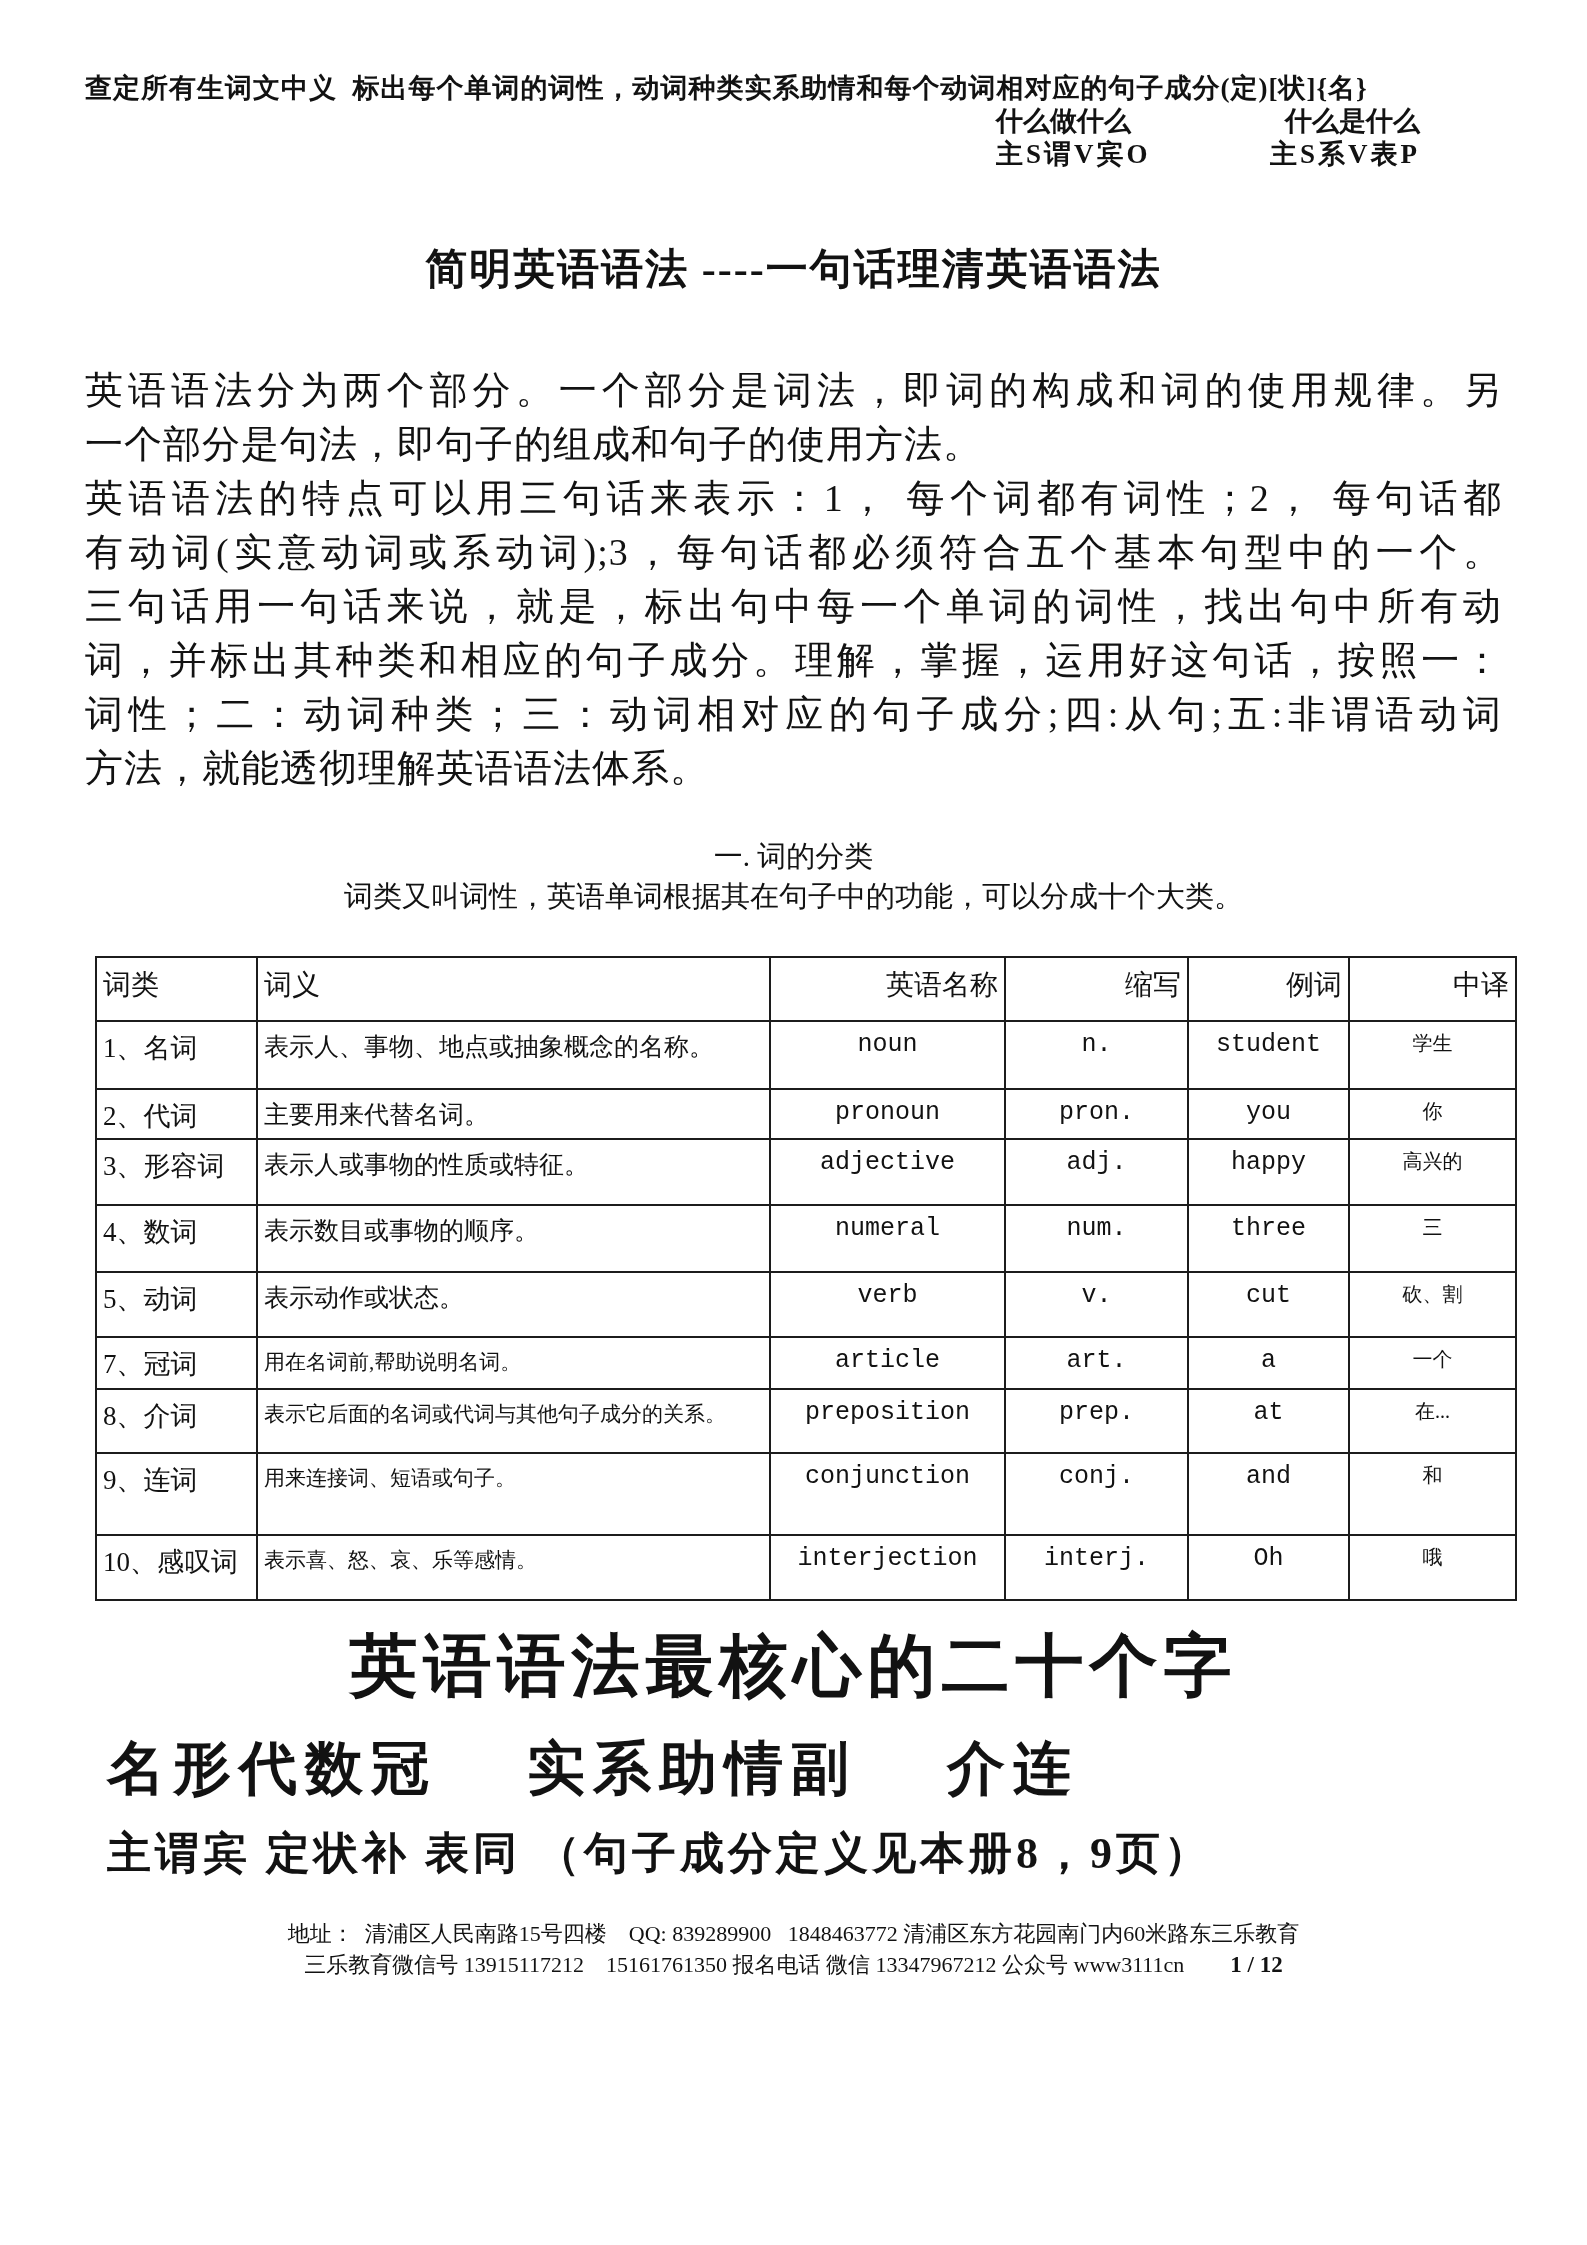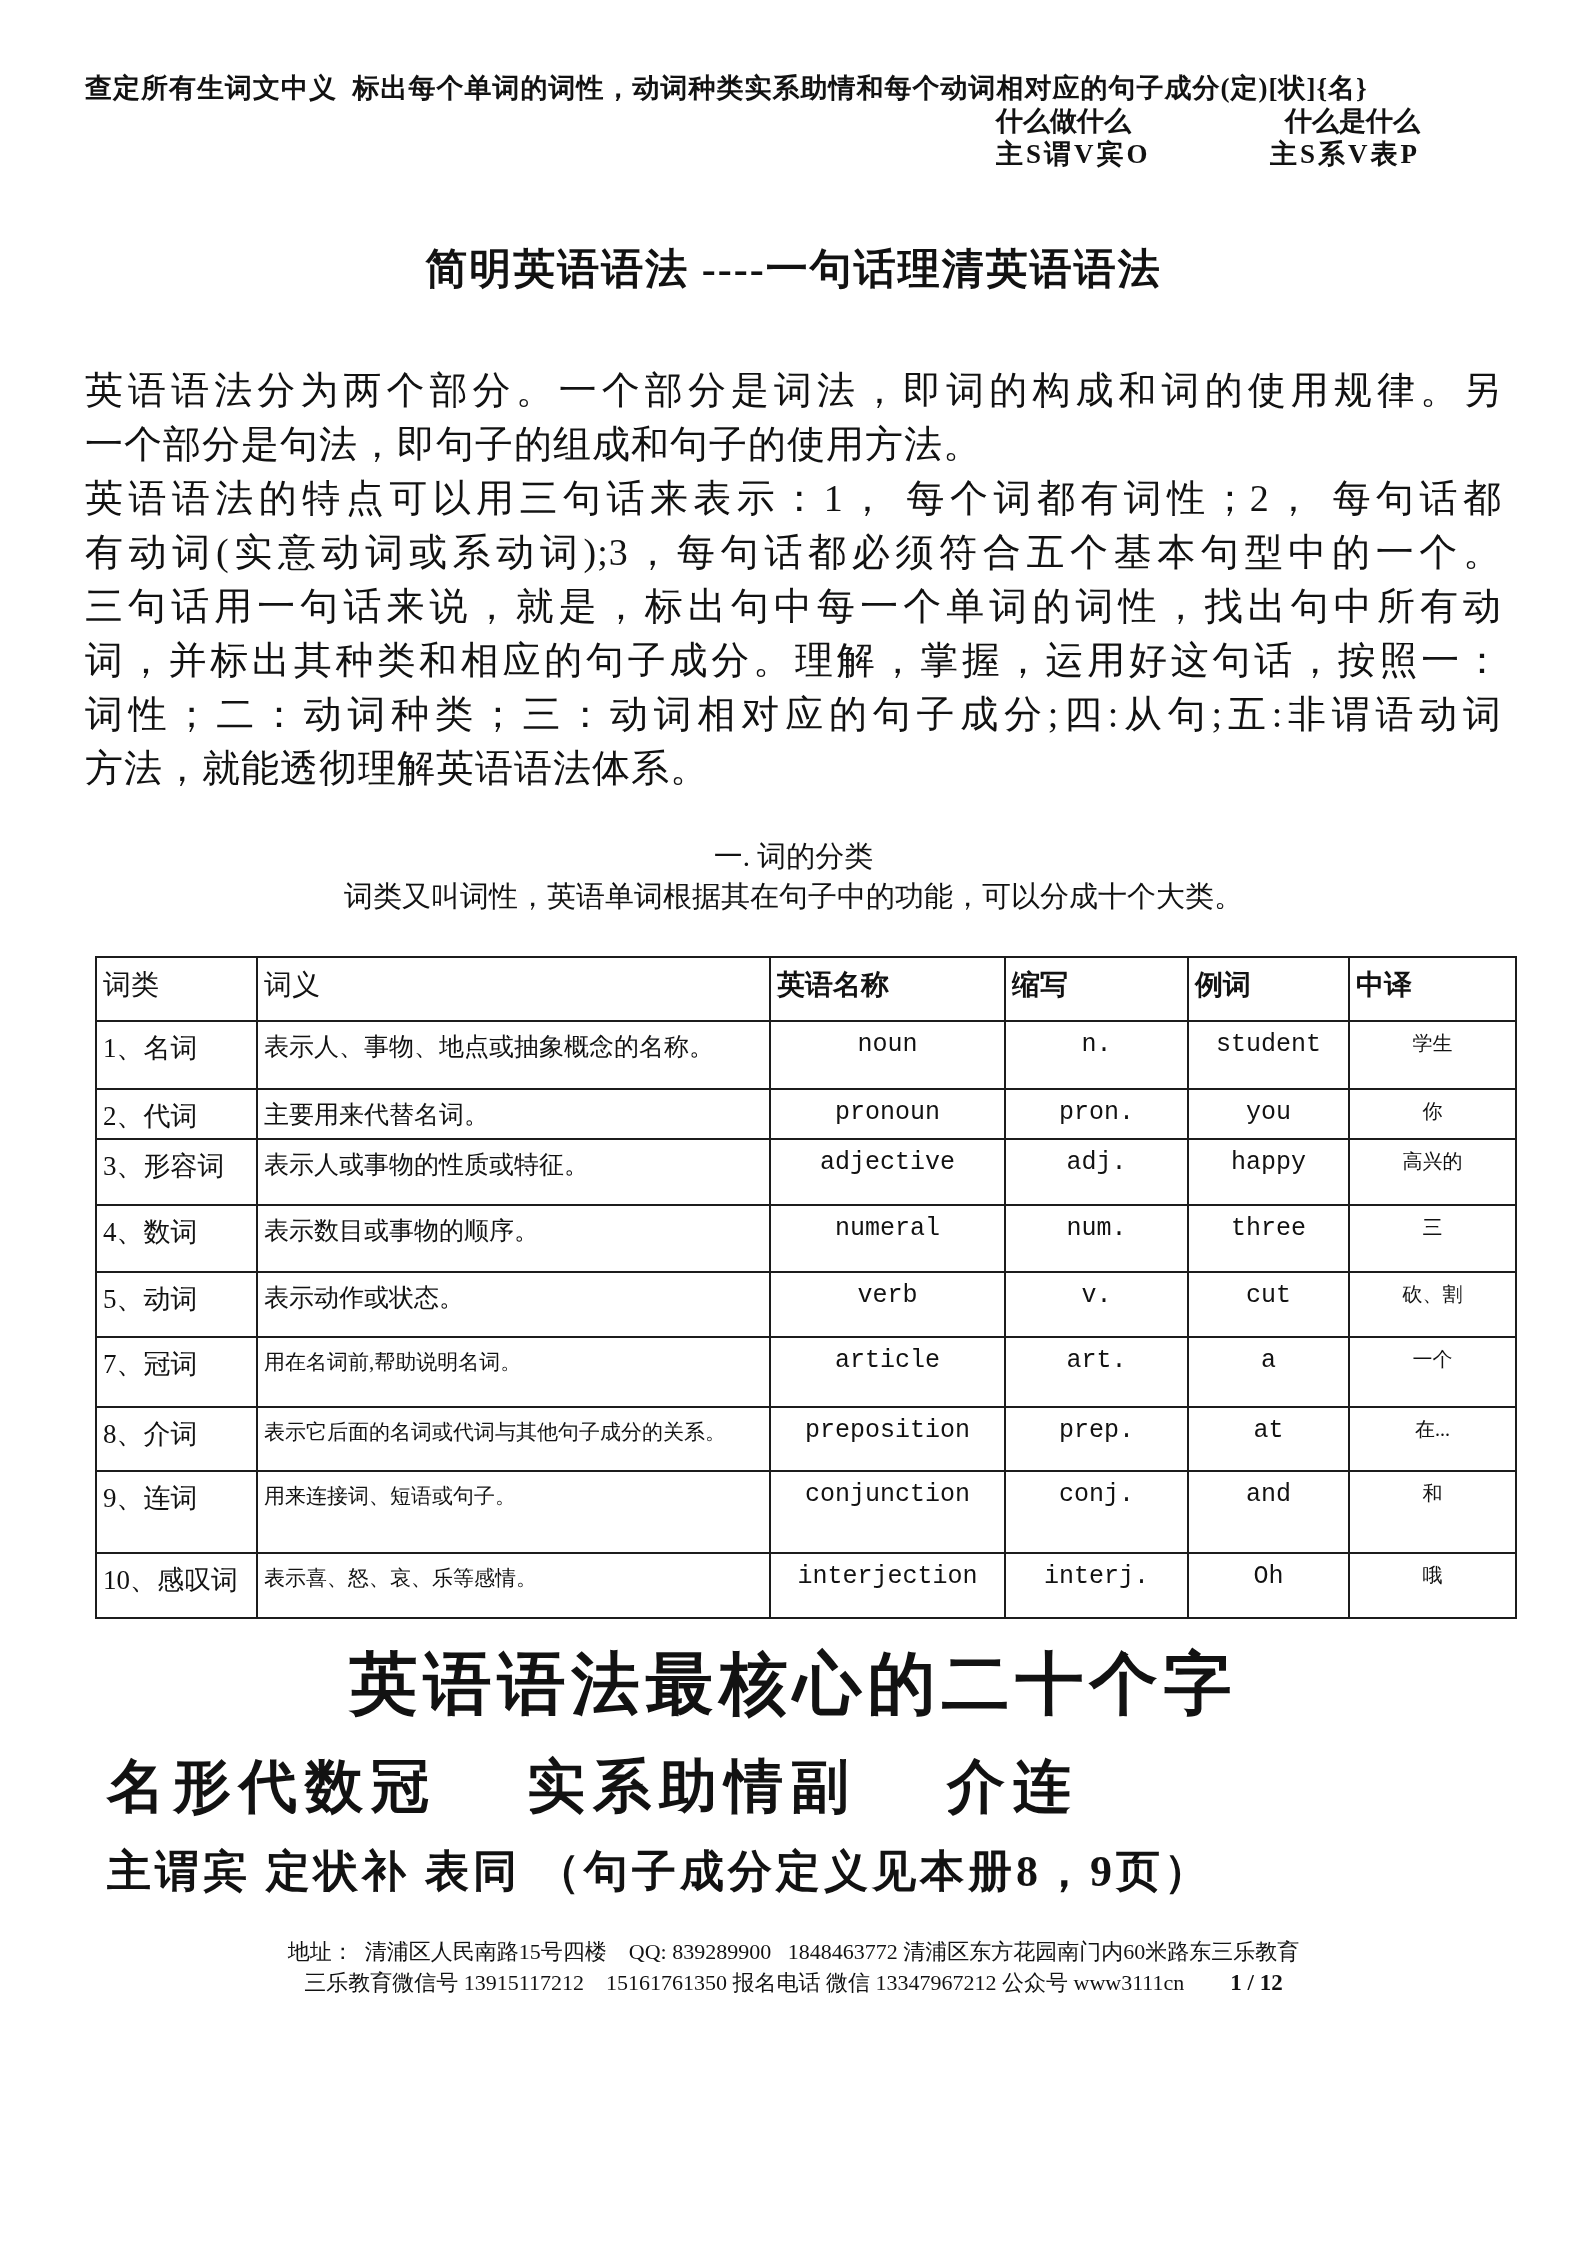--- a/index.html
+++ b/index.html
@@ -34,21 +34,21 @@
   table.pos td,table.pos th{
     border:2px solid #1c1c1c;
     vertical-align:top;
     padding:8px 6px 4px 6px;
     overflow:hidden;
     font-weight:normal;
   }
   col.c1{width:161px;}col.c2{width:513px;}col.c3{width:235px;}
   col.c4{width:183px;}col.c5{width:161px;}col.c6{width:167px;}
   th.hcell{font-size:28px;text-align:left;padding-left:12px;border-radius:30px;}
-  th.hcell.cen{text-align:left;font-weight:bold;}
+  th.hcell.cen{text-align:right;}
   td.cat{font-size:27px;padding-left:10px;}
   td.meaning{font-size:25px;padding-left:13px;line-height:34px;}
   td.meaning.m-sm{font-size:21px;line-height:32px;}
   td.en,td.abbr,td.example{
     font-family:"Liberation Mono","DejaVu Sans Mono",monospace;
     font-size:25px;text-align:center;
   }
   td.cn{font-size:20px;text-align:center;padding-top:12px;}
   
   .core-title{margin-top:32px;text-align:center;font-size:68px;line-height:66px;font-weight:bold;letter-spacing:6px;}
@@ -146,21 +146,21 @@
       <td class="cn">三</td>
     </tr>
     <tr style="height:65px">
       <td class="cat">5、动词</td>
       <td class="meaning">表示动作或状态。</td>
       <td class="en">verb</td>
       <td class="abbr">v.</td>
       <td class="example">cut</td>
       <td class="cn">砍、割</td>
     </tr>
-    <tr style="height:70px">
+    <tr style="height:52px">
       <td class="cat">7、冠词</td>
       <td class="meaning m-sm">用在名词前,帮助说明名词。</td>
       <td class="en">article</td>
       <td class="abbr">art.</td>
       <td class="example">a</td>
       <td class="cn">一个</td>
     </tr>
     <tr style="height:64px">
       <td class="cat">8、介词</td>
       <td class="meaning m-sm">表示它后面的名词或代词与其他句子成分的关系。</td>

